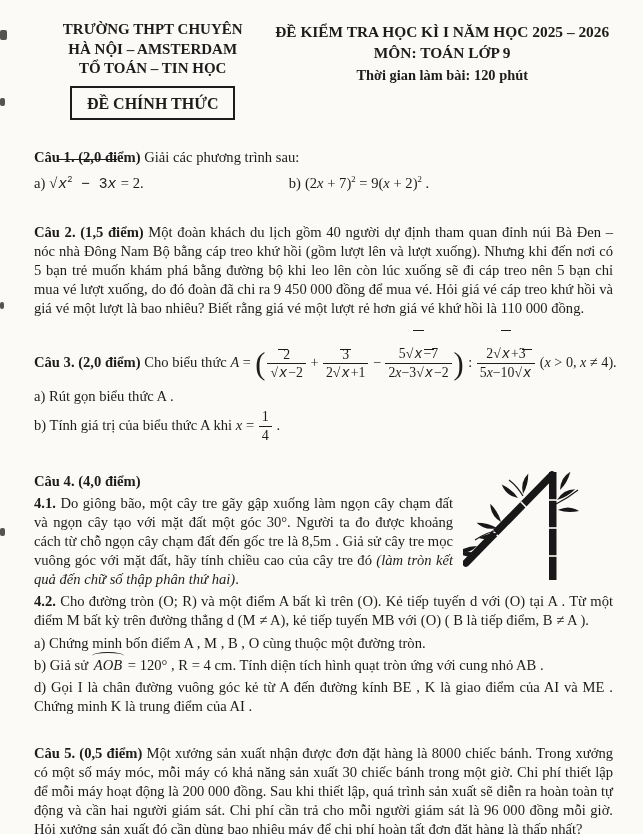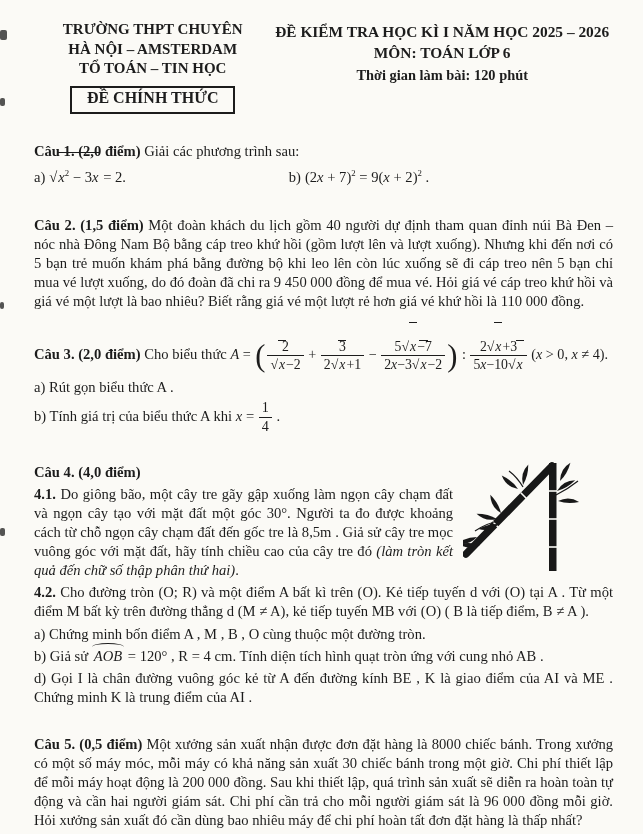--- a/index.html
+++ b/index.html
@@ -12,21 +12,21 @@
     background: #fbfaf6;
     color: #1c1c1c;
     font-family: "Liberation Serif", "DejaVu Serif", serif;
     font-size: 14.6px;
     line-height: 1.31;
     padding: 20px 30px 0 34px;
   }
   header { display:flex; margin-bottom: 12px; justify-content: space-between; }
   .h-left { width:41%; display:flex; flex-direction:column; align-items:center;
             font-weight:bold; font-size:15px; line-height:1.3; text-align:center; }
-  .stamp { border:2px solid #1c1c1c; padding:0 15px 4px; margin-top:7px; font-size:16px; }
+  .stamp { border:2px solid #1c1c1c; padding:6px 15px 4px; margin-top:7px; font-size:16px; }
   .h-right { flex:1; text-align:center; font-weight:bold; padding-top:2px; }
   .h-right .t1 { font-size:15.4px; }
   .h-right .t2 { font-size:15.4px; margin-top:1px; }
   .h-right .t3 { font-size:14.4px; margin-top:3px; }
   section { margin-bottom: 9px; margin-top: 28px; }
   p { margin:0; }
   .just { text-align: justify; }
   .sub { margin-top: 3px; }
   b { font-weight: bold; }
   .two-col { display:flex; margin-top:7px; margin-bottom:2px; }
@@ -37,21 +37,21 @@
   .mathline { margin:6px 0 5px; white-space: nowrap; }
   .mathline .math { font-size: 14.2px; }
   .mi { font-style: italic; }
   sup { font-size: 0.6em; }
   .frac { display:inline-flex; flex-direction:column; vertical-align:middle;
           text-align:center; line-height:1.12; padding:0 1px; font-size:0.97em; }
   .frac .num { border-bottom:1.1px solid currentColor; padding:0 3px 1px; }
   .frac .den { padding:1px 3px 0; }
   .sqrt { white-space:nowrap; }
   .sqrt::before { content:"√"; }
-  .rad { border-top:1.1px solid currentColor; padding:16px 1px; }
+  .rad { border-top:1.1px solid currentColor; padding:16px 1px;font-family:Liberation Mono, monospace; }
   .bigp { font-size:215%; vertical-align:middle; line-height:0; padding:0 1px; }
   .widehat { font-style:italic; position:relative; display:inline-block; padding:0 2px; }
   .widehat::before { content:""; position:absolute; left:0; right:0; top:-4px; height:7px;
                      border-top:1.4px solid currentColor; border-radius:50%; }
   .bamboo { float:right; width:150px; height:112px; margin:-2px 0 2px 10px; }
   .foot { text-align:center; font-weight:bold; font-style:italic; margin-top:15px; }
   .artifact { position:absolute; background:#242424; opacity:.78; border-radius:2px; }
   .a0 { left:0; top:30px;  width:7px; height:10px; }
   .a1 { left:0; top:98px;  width:5px; height:8px;  }
   .a2 { left:0; top:302px; width:4px; height:7px;  }
@@ -68,21 +68,21 @@
 
   <header>
     <div class="h-left">
       <div>TRƯỜNG THPT CHUYÊN</div>
       <div>HÀ NỘI – AMSTERDAM</div>
       <div>TỔ TOÁN – TIN HỌC</div>
       <div class="stamp">ĐỀ CHÍNH THỨC</div>
     </div>
     <div class="h-right">
       <div class="t1">ĐỀ KIỂM TRA HỌC KÌ I NĂM HỌC 2025 – 2026</div>
-      <div class="t2">MÔN: TOÁN LỚP 6</div>
+      <div class="t2">MÔN: TOÁN LỚP 9</div>
       <div class="t3">Thời gian làm bài: 120 phút</div>
     </div>
   </header>
 
   <section>
     <p><b>Câu 1. (2,0 điểm)</b><span> Giải các phương trình sau:</span></p>
     <div class="two-col">
       <span class="col-a"><span class="lbl">a)</span><span class="math"><span class="sqrt"><span class="rad"><span class="mi">x</span><sup>2</sup><span class="mt"> − 3</span><span class="mi">x</span></span></span><span class="mt"> = 2.</span></span></span>
       <span class="col-b"><span class="lbl">b)</span><span class="math"><span class="mt">(2</span><span class="mi">x</span><span class="mt"> + 7)</span><sup>2</sup><span class="mt"> = 9(</span><span class="mi">x</span><span class="mt"> + 2)</span><sup>2</sup><span class="mt"> .</span></span></span>
     </div>

